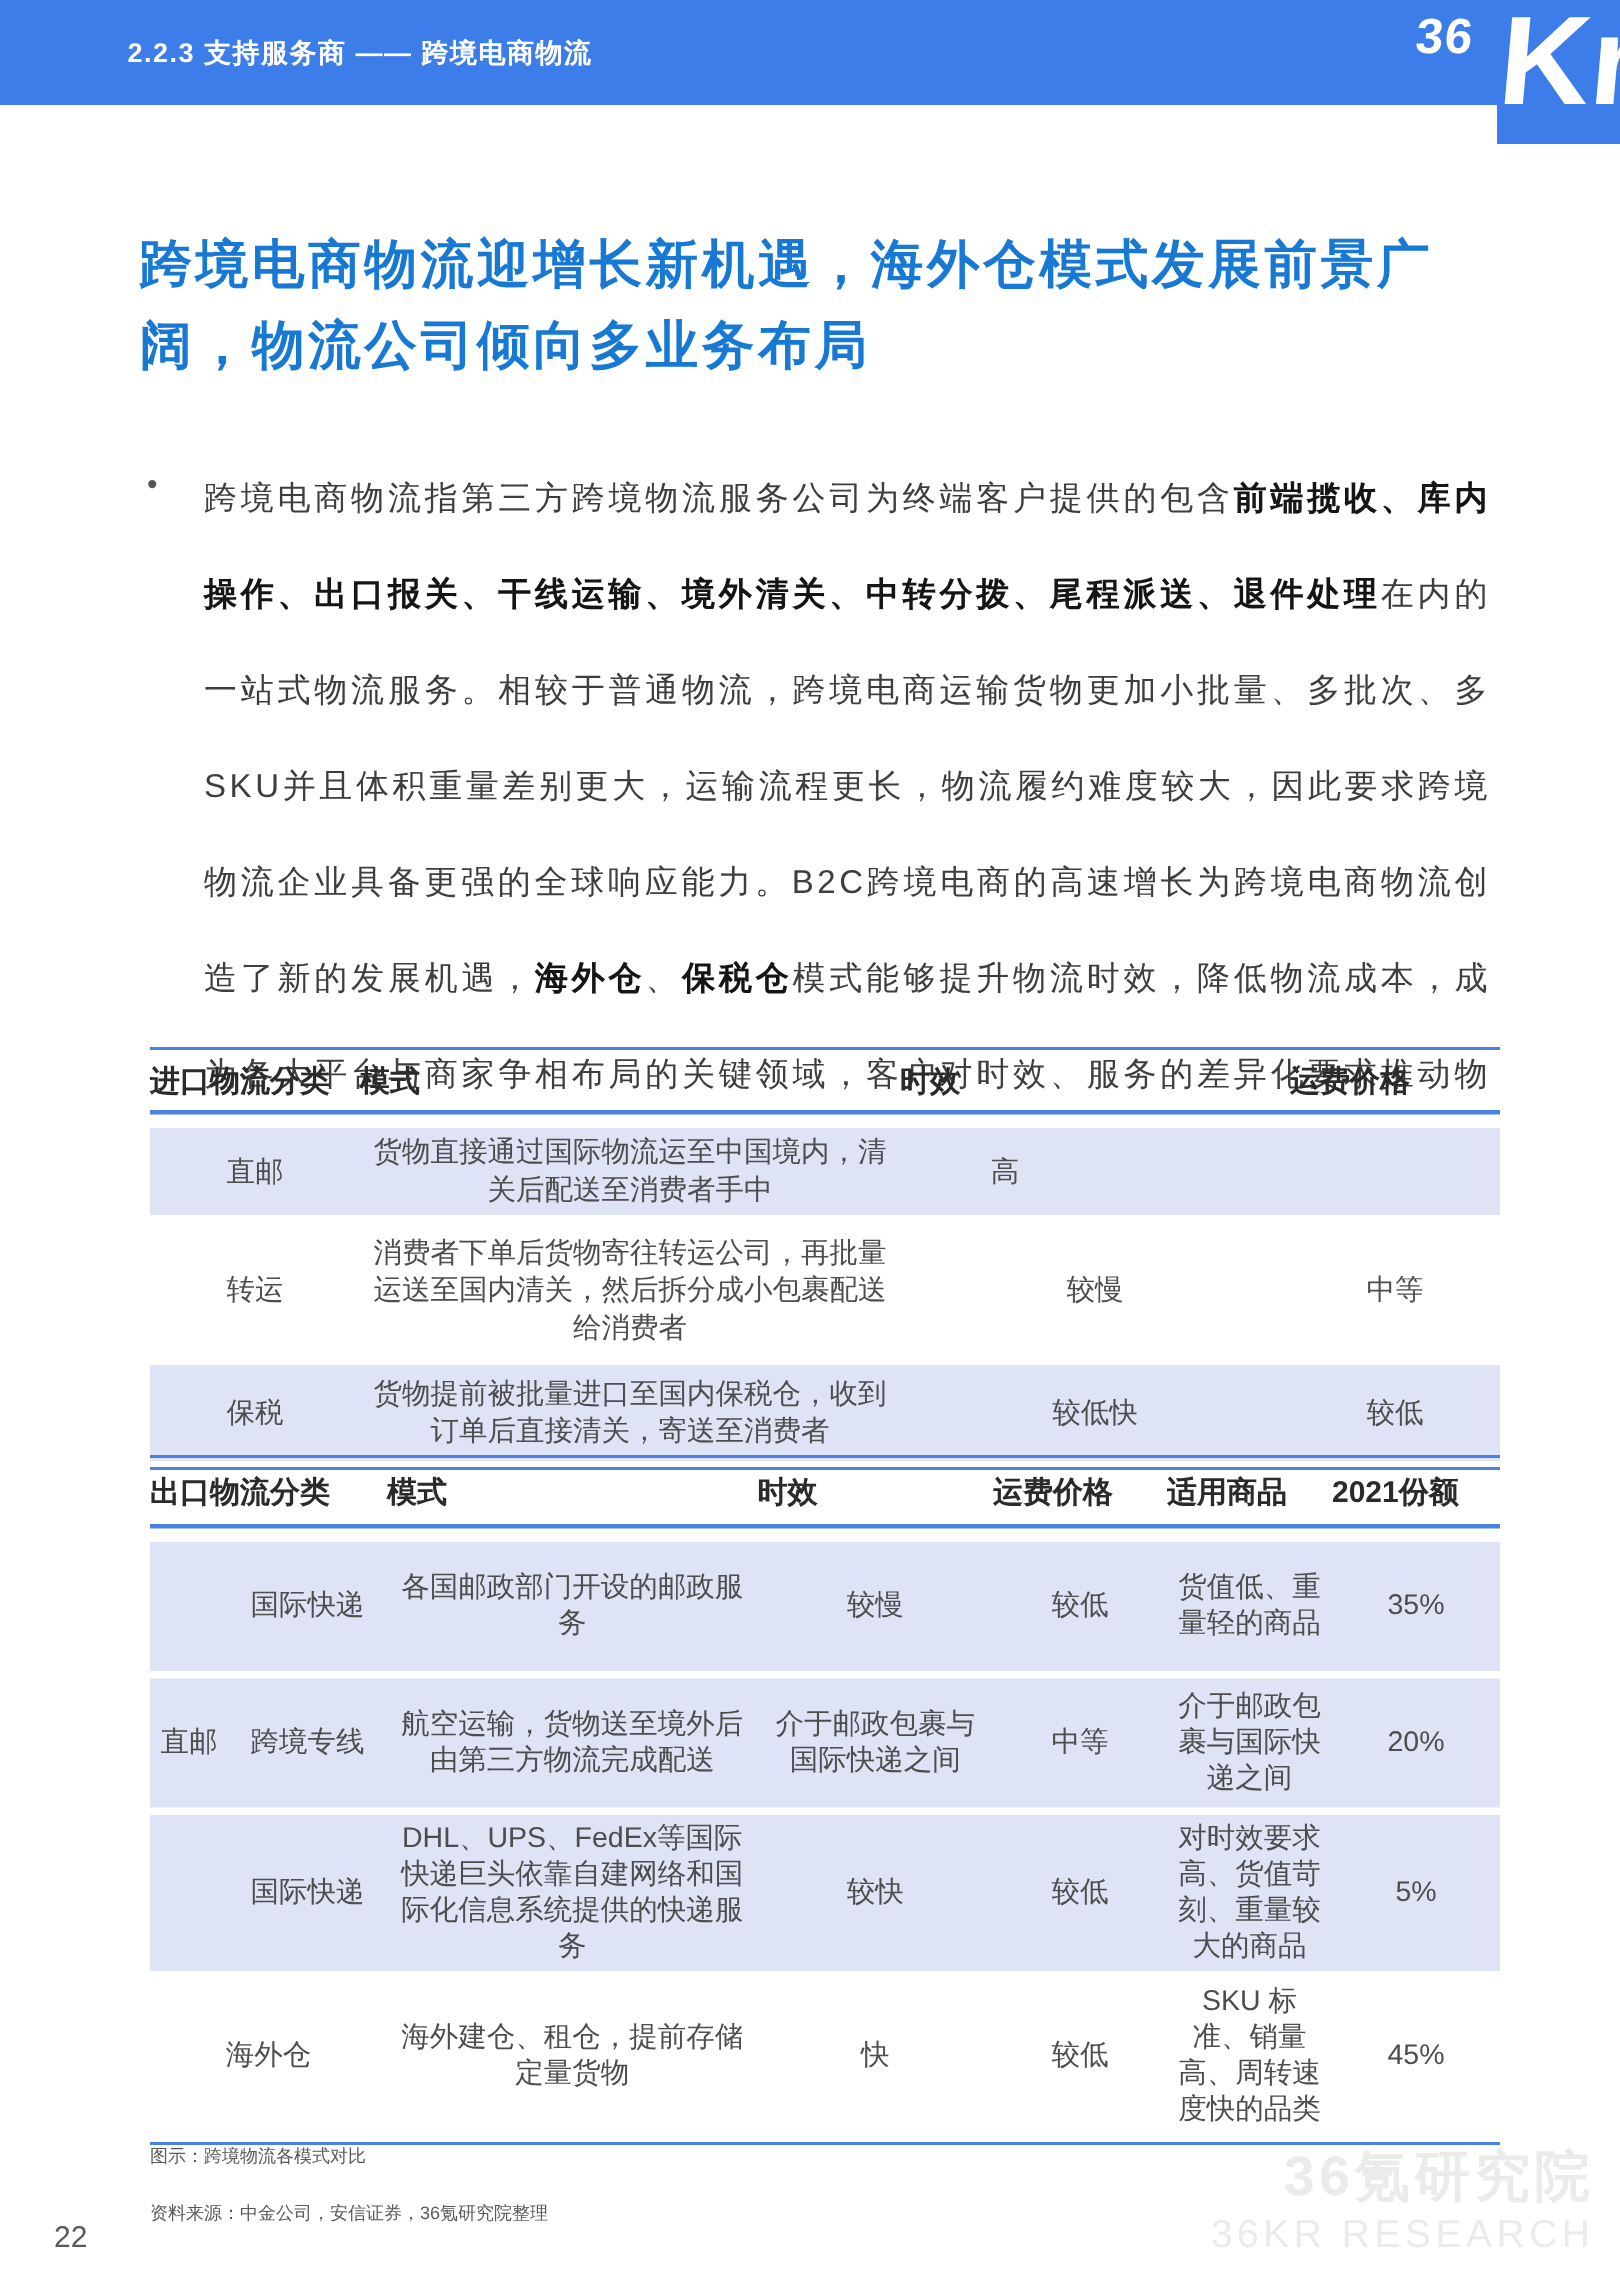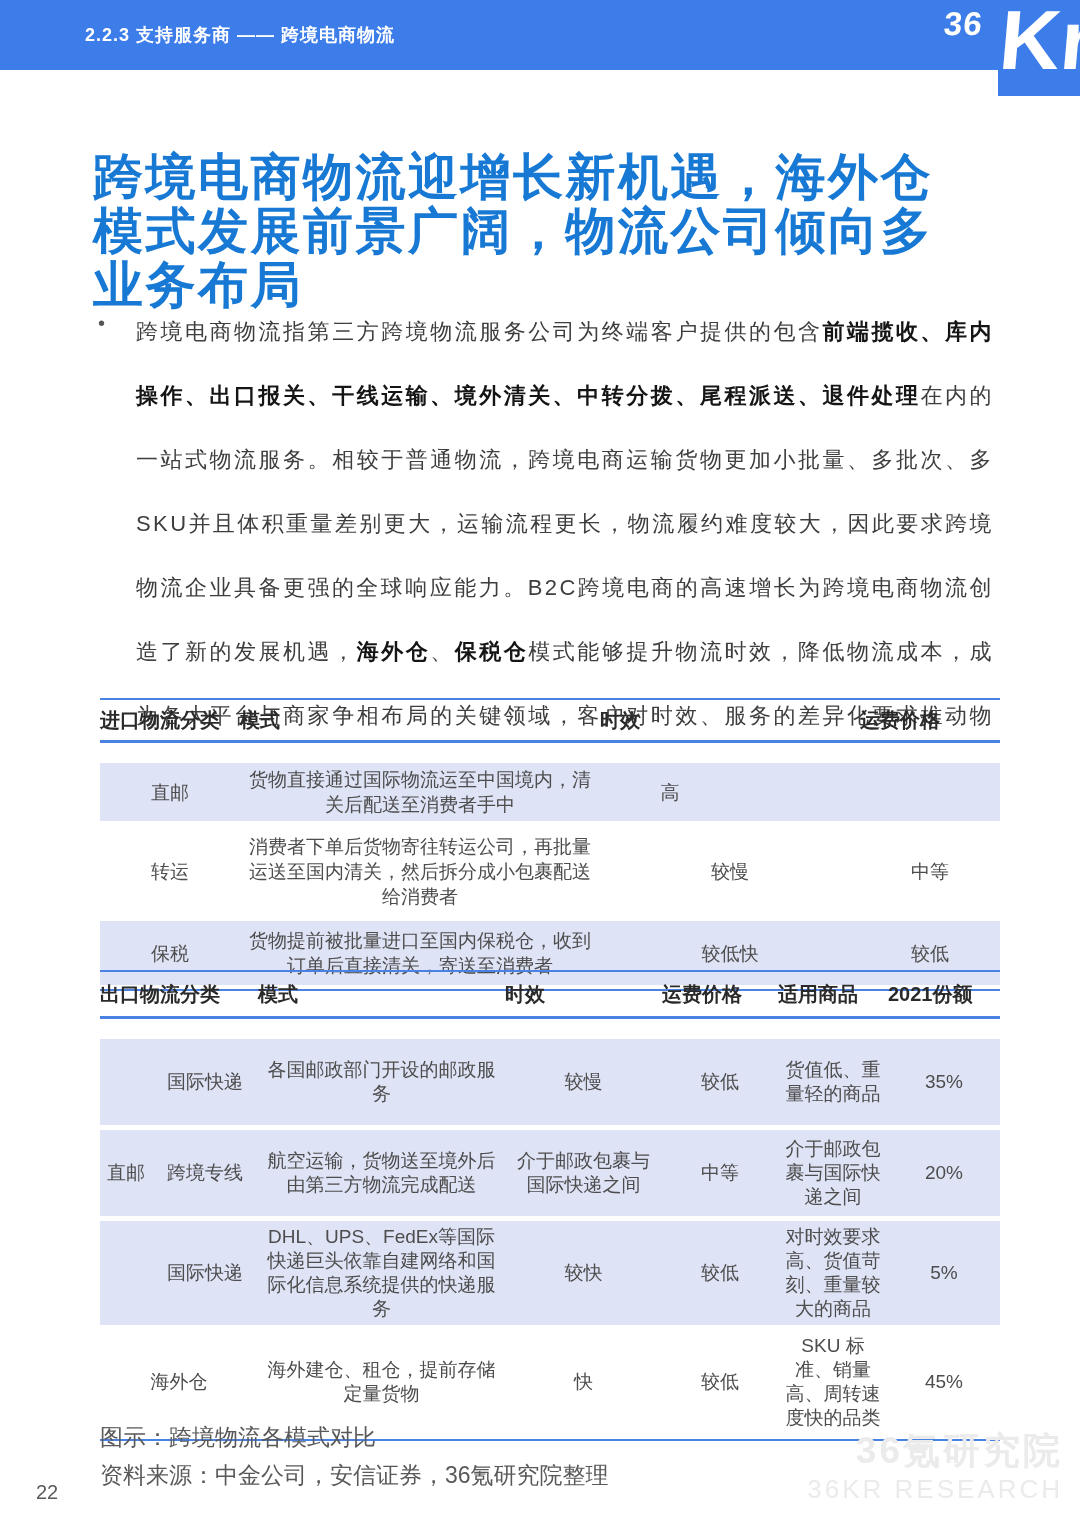--- a/index.html
+++ b/index.html
@@ -19,42 +19,42 @@
     position:absolute;top:5px;left:944px;color:#fff;font-size:33px;font-weight:700;
     transform:skewX(-5deg);letter-spacing:1px;
   }
   .logo-kr{
     position:absolute;top:-6px;left:1000px;color:#fff;font-size:84px;font-weight:700;
     line-height:1.1;transform:skewX(-5deg);
   }
   
   .main-title{
     position:absolute;left:93px;top:150px;width:892px;
-    font-size:50px;font-weight:800;color:var(--title);
+    font-size:35px;font-weight:800;color:var(--title);
     line-height:54px;letter-spacing:2.5px;
   }
   
   .para{position:absolute;left:98px;top:300px;width:900px;display:flex}
   .bullet{width:38px;font-size:20px;color:#555;line-height:46px;flex:none}
   .para-text{
     width:858px;font-size:22px;line-height:64px;color:#3e3e3e;
     letter-spacing:2.4px;text-align:justify;
   }
   .para-text .b{font-weight:700;color:#151515}
   
   .tbl{position:absolute;left:100px;width:900px}
   .tbl-import{top:698px}
   .tbl-export{top:970px}
   .rule{height:2px;background:var(--line)}
   .rule.mid{height:3px}
   .thead{display:flex;align-items:center}
   .tbl-import .thead{height:40px}
   .tbl-export .thead{height:44px}
   .hcell{font-weight:700;font-size:20px;color:#2a2a2a;text-align:left}
-  .tbody{padding-top:20px}
+  .tbody{padding-top:9px}
   .trow{display:flex;align-items:center;margin-bottom:4px}
   .trow.shaded{background:var(--lav)}
   .cell{
     font-size:19px;line-height:25px;color:#4d4d4d;text-align:center;
     padding:4px 6px;display:flex;align-items:center;justify-content:center;
   }
   .tbl-export .cell{line-height:24px}
   
   .i0{width:140px}.i1{width:360px}.i2{width:260px}.i3{width:140px}
   
@@ -63,21 +63,21 @@
   
   .tbl-import .trow:nth-child(1){min-height:50px}
   .tbl-import .trow:nth-child(2){min-height:92px}
   .tbl-import .trow:nth-child(3){min-height:64px}
   .tbl-export .trow{margin-bottom:5px}
   .tbl-export .trow:nth-child(1){min-height:86px}
   .tbl-export .trow:nth-child(2){min-height:86px}
   .tbl-export .trow:nth-child(3){min-height:92px}
   .tbl-export .trow:nth-child(4){min-height:95px}
   
-  .captions{position:absolute;left:100px;top:1418px;font-size:23px;color:#595959;line-height:38px}
+  .captions{position:absolute;left:100px;top:1418px;font-size:12px;color:#595959;line-height:38px}
   .pagenum{position:absolute;left:36px;top:1481px;font-size:20px;color:#5a5a5a}
   .watermark{position:absolute;right:17px;top:1428px;text-align:right}
   .wm-cn{font-size:37px;font-weight:700;color:var(--wm);letter-spacing:3px;line-height:46px}
   .wm-en{font-size:26px;font-weight:400;color:var(--wm);letter-spacing:3px;line-height:30px}
 </style>
 </head>
 <body>
 
 <div class="topbar">
   <div class="section-label">2.2.3 支持服务商 —— 跨境电商物流</div>

